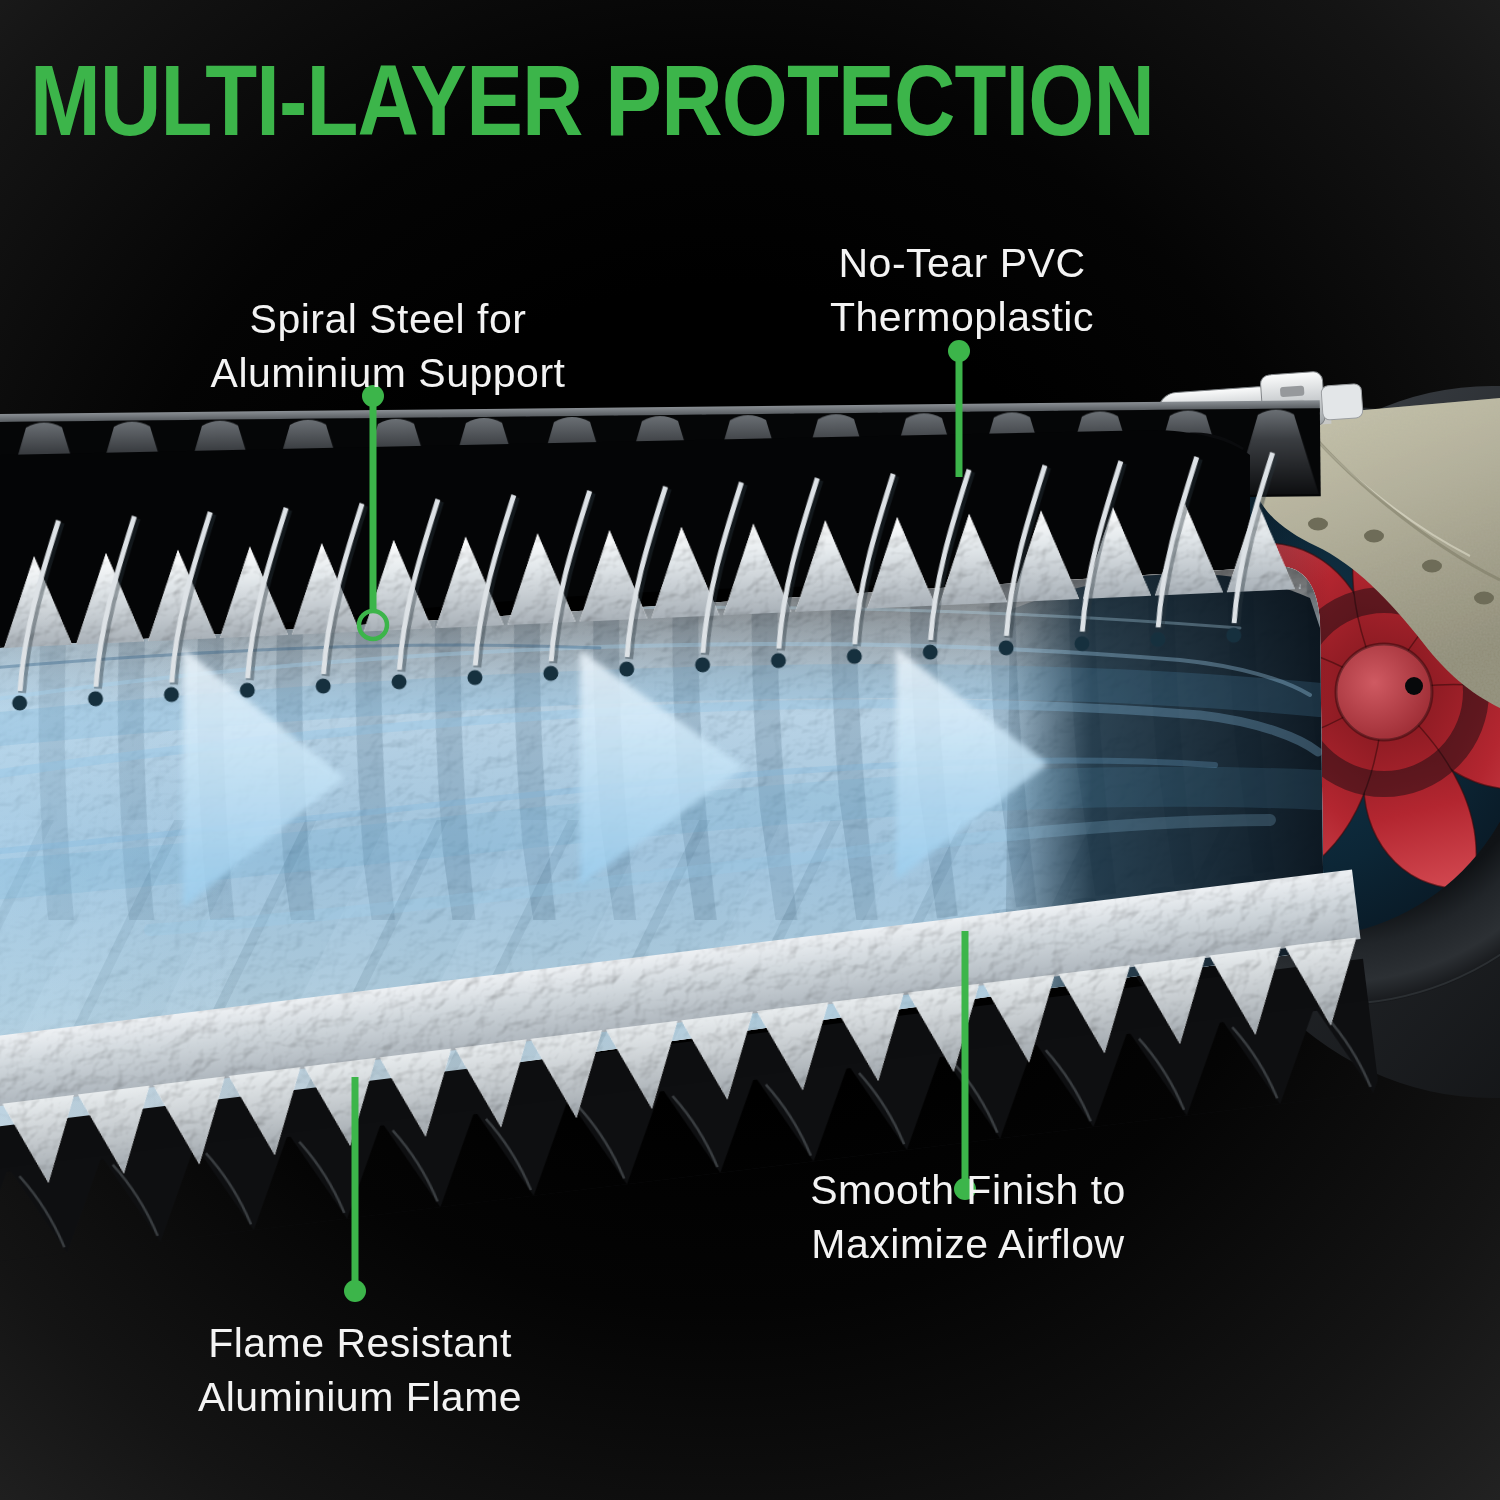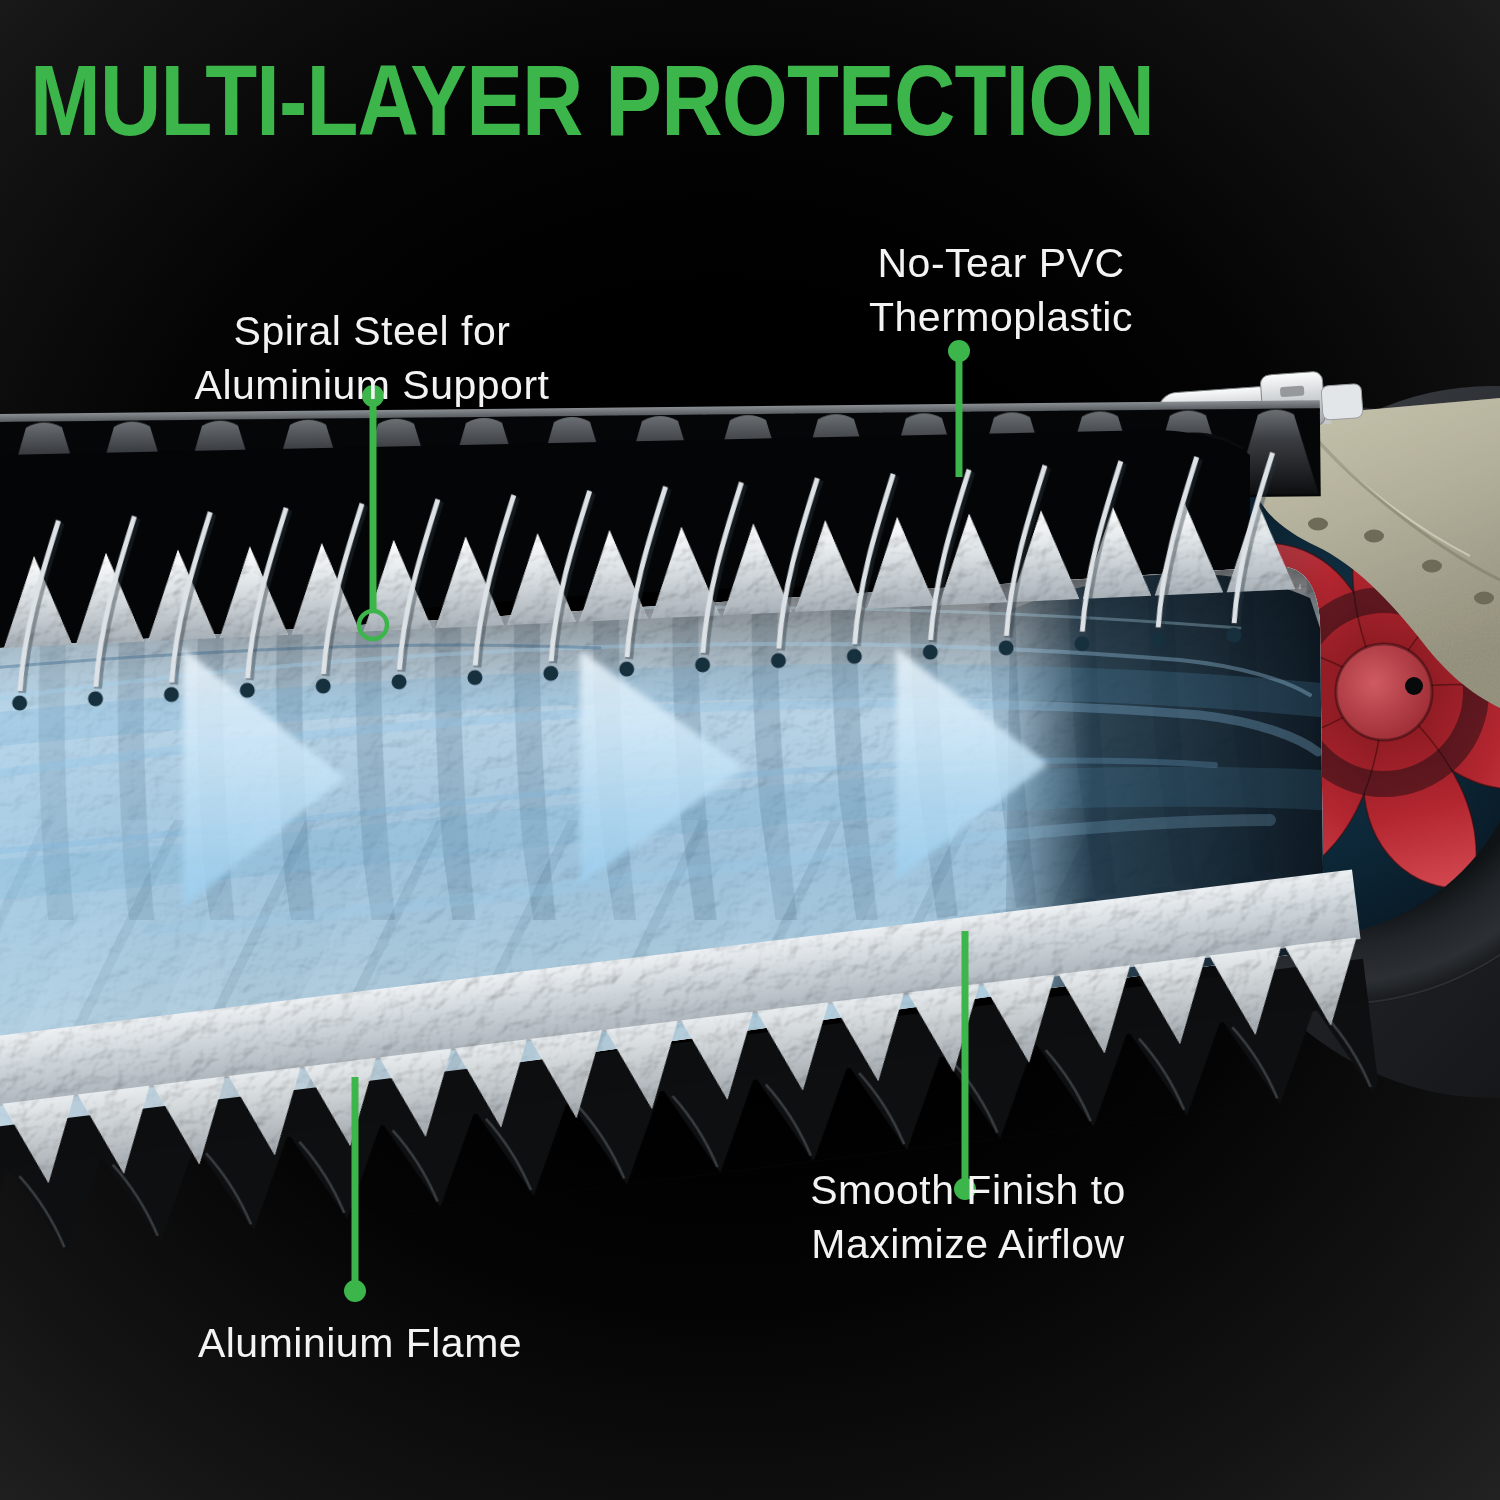--- a/index.html
+++ b/index.html
@@ -13,22 +13,22 @@
     position:absolute;left:30px;top:50px;
     font-size:100px;font-weight:700;letter-spacing:-1px;line-height:1;
     color:#3CB54A;white-space:nowrap;
     transform:scaleX(0.85);transform-origin:0 50%;
   }
   .callout-label{
     position:absolute;color:#f3f3f3;font-size:41px;line-height:54px;
     text-align:center;letter-spacing:0.5px;white-space:nowrap;
     transform:translateX(-50%);
   }
-  .cl-spiral{left:372px;top:292px;margin-top:12px;}
-  .cl-notear{left:962px;top:236px;margin-left:39px;}
+  .cl-spiral{left:388px;top:292px;}
+  .cl-notear{left:962px;top:236px;}
   .cl-flame{left:360px;top:1316px;}
   .cl-smooth{left:968px;top:1163px;}
 </style>
 </head>
 <body>
 
 <svg id="scene" viewBox="0 0 1500 1500">
   <defs>
     <linearGradient id="gCrest" x1="0" y1="0" x2="0" y2="1">
       <stop offset="0" stop-color="#6a6f74"></stop>
@@ -297,19 +297,20 @@
   <div>Spiral Steel for</div>
   <div>Aluminium Support</div>
 </div>
 
 <div class="callout-label cl-notear">
   <div>No-Tear PVC</div>
   <div>Thermoplastic</div>
 </div>
 
 <div class="callout-label cl-flame">
+  <div>Flame Resistant</div>
   <div>Aluminium Flame</div>
 </div>
 
 <div class="callout-label cl-smooth">
   <div>Smooth Finish to</div>
   <div>Maximize Airflow</div>
 </div>
 
 </body></html>

